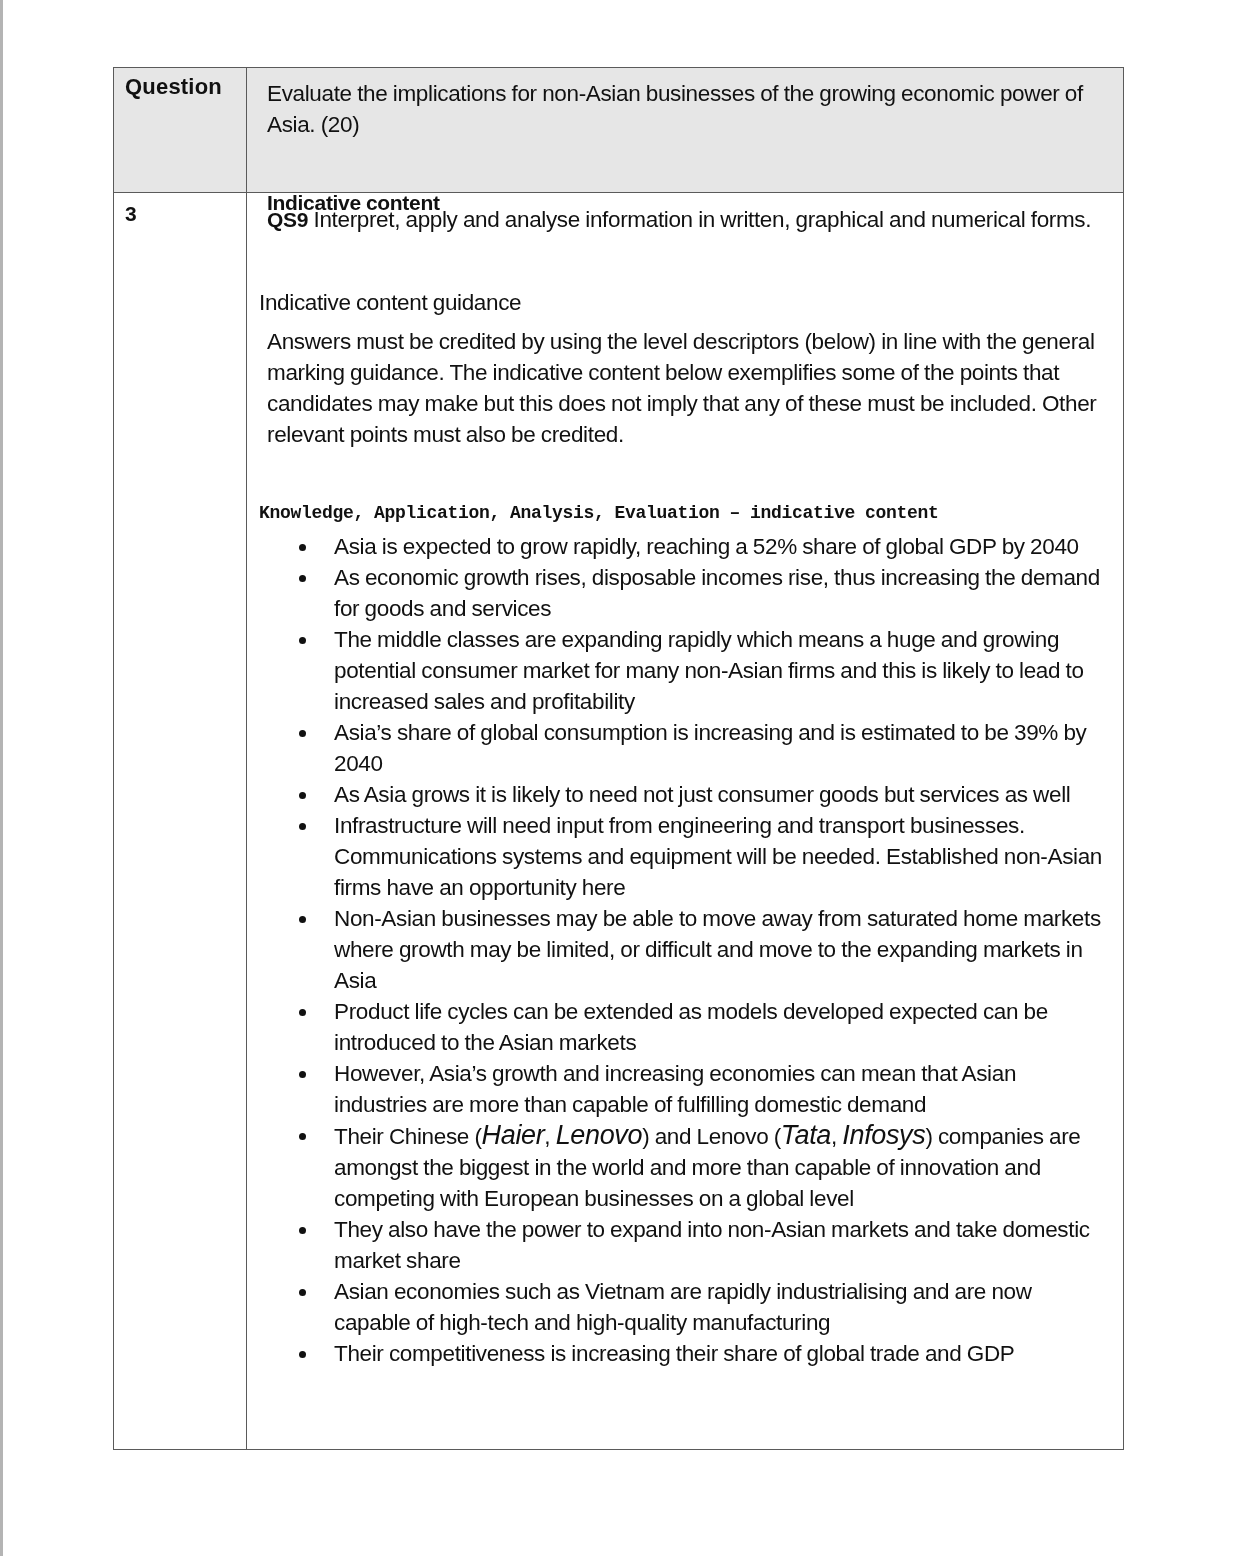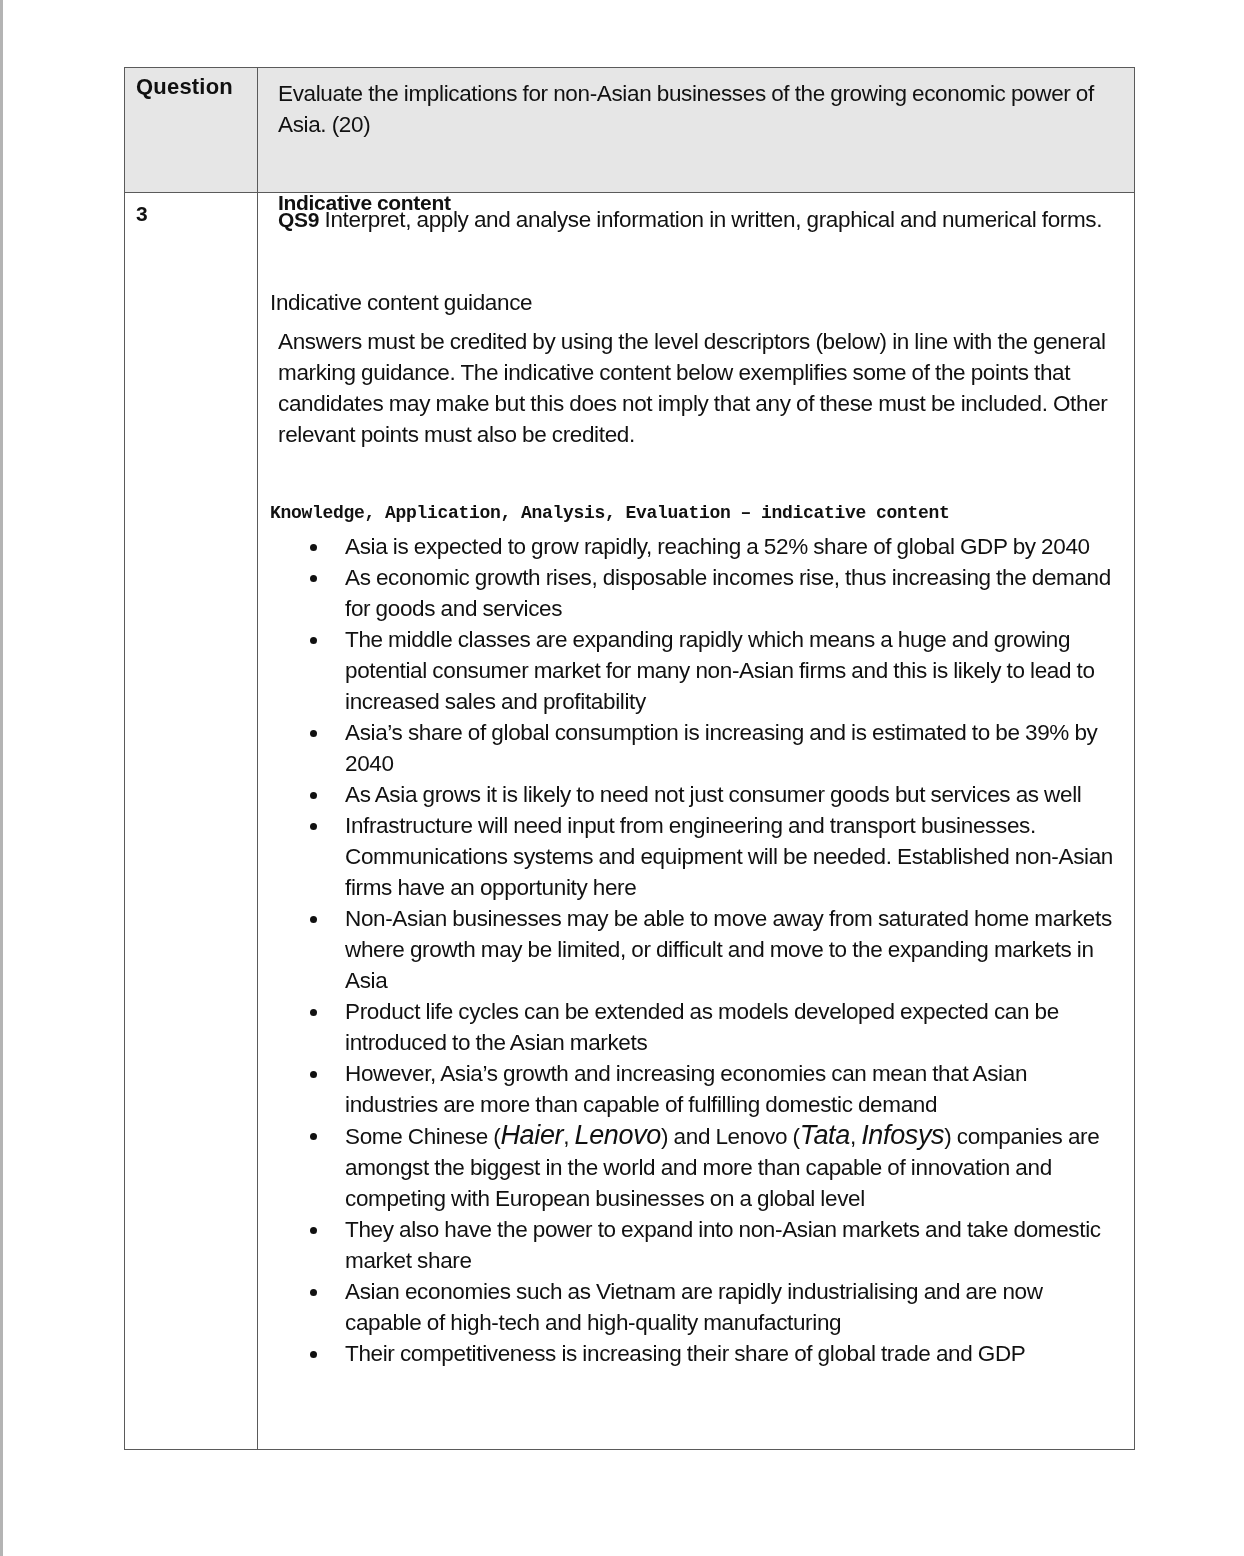--- a/index.html
+++ b/index.html
@@ -18,21 +18,21 @@
   .page-edge {
     position: absolute;
     left: 0;
     top: 0;
     width: 3px;
     height: 1556px;
     background: #b4b4b4;
   }
   table.ms-table {
     position: absolute;
-    left: 124px;
+    left: 113px;
     top: 67px;
     width: 1010px;
     border-collapse: collapse;
     table-layout: fixed;
   }
   table.ms-table td {
     border: 1.5px solid #5a5a5a;
     vertical-align: top;
     padding: 0;
   }
@@ -142,21 +142,21 @@
         <ul class="bullets">
           <li><span class="dot"></span><span>Asia is expected to grow rapidly, reaching a 52% share of global GDP by 2040</span></li>
           <li><span class="dot"></span><span>As economic growth rises, disposable incomes rise, thus increasing the demand for goods and services</span></li>
           <li><span class="dot"></span><span>The middle classes are expanding rapidly which means a huge and growing potential consumer market for many non-Asian firms and this is likely to lead to increased sales and profitability</span></li>
           <li><span class="dot"></span><span>Asia’s share of global consumption is increasing and is estimated to be 39% by 2040</span></li>
           <li><span class="dot"></span><span>As Asia grows it is likely to need not just consumer goods but services as well</span></li>
           <li><span class="dot"></span><span>Infrastructure will need input from engineering and transport businesses. Communications systems and equipment will be needed. Established non-Asian firms have an opportunity here</span></li>
           <li><span class="dot"></span><span>Non-Asian businesses may be able to move away from saturated home markets where growth may be limited, or difficult and move to the expanding markets in Asia</span></li>
           <li><span class="dot"></span><span>Product life cycles can be extended as models developed expected can be introduced to the Asian markets</span></li>
           <li><span class="dot"></span><span>However, Asia’s growth and increasing economies can mean that Asian industries are more than capable of fulfilling domestic demand</span></li>
-          <li><span class="dot"></span><span>Some Chinese (</span><span class="it">Haier</span><span>, </span><span class="it">Lenovo</span><span>) and Lenovo (</span><span class="it">Tata</span><span>, </span><span class="it">Infosys</span><span>) companies are amongst the biggest in the world and more than capable of innovation and competing with European businesses on a global level</span></li>
+          <li><span class="dot"></span><span>Their Chinese (</span><span class="it">Haier</span><span>, </span><span class="it">Lenovo</span><span>) and Lenovo (</span><span class="it">Tata</span><span>, </span><span class="it">Infosys</span><span>) companies are amongst the biggest in the world and more than capable of innovation and competing with European businesses on a global level</span></li>
           <li><span class="dot"></span><span>They also have the power to expand into non-Asian markets and take domestic market share</span></li>
           <li><span class="dot"></span><span>Asian economies such as Vietnam are rapidly industrialising and are now capable of high-tech and high-quality manufacturing</span></li>
           <li><span class="dot"></span><span>Their competitiveness is increasing their share of global trade and GDP</span></li>
         </ul>
       </div>
     </td>
   </tr>
 </tbody>
   </table>
 

